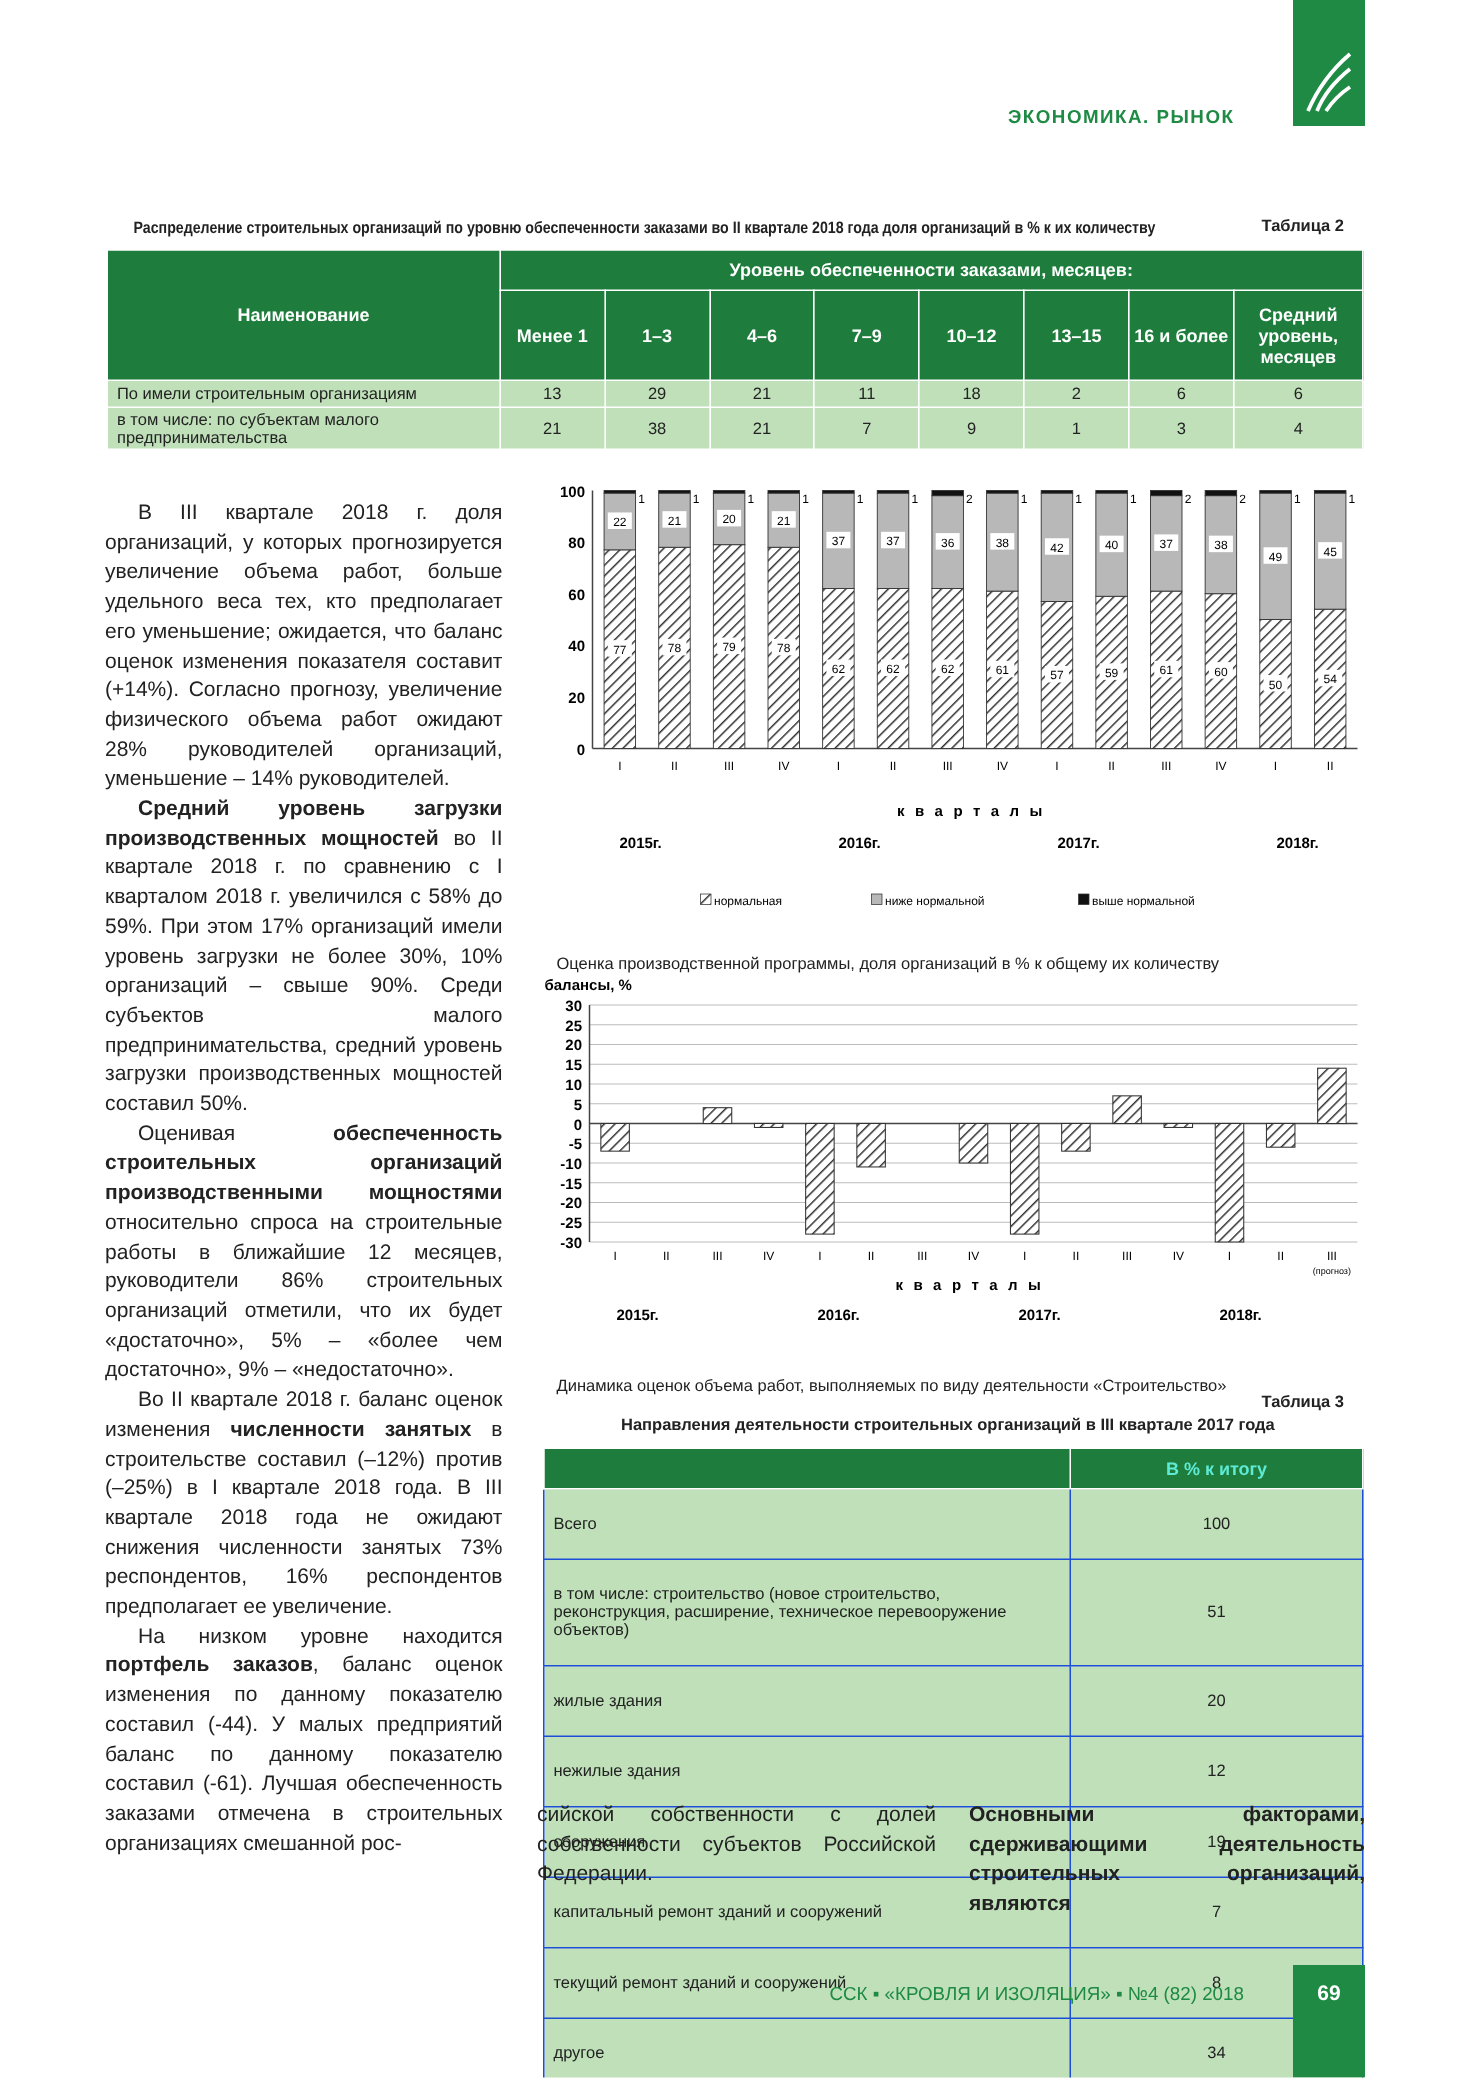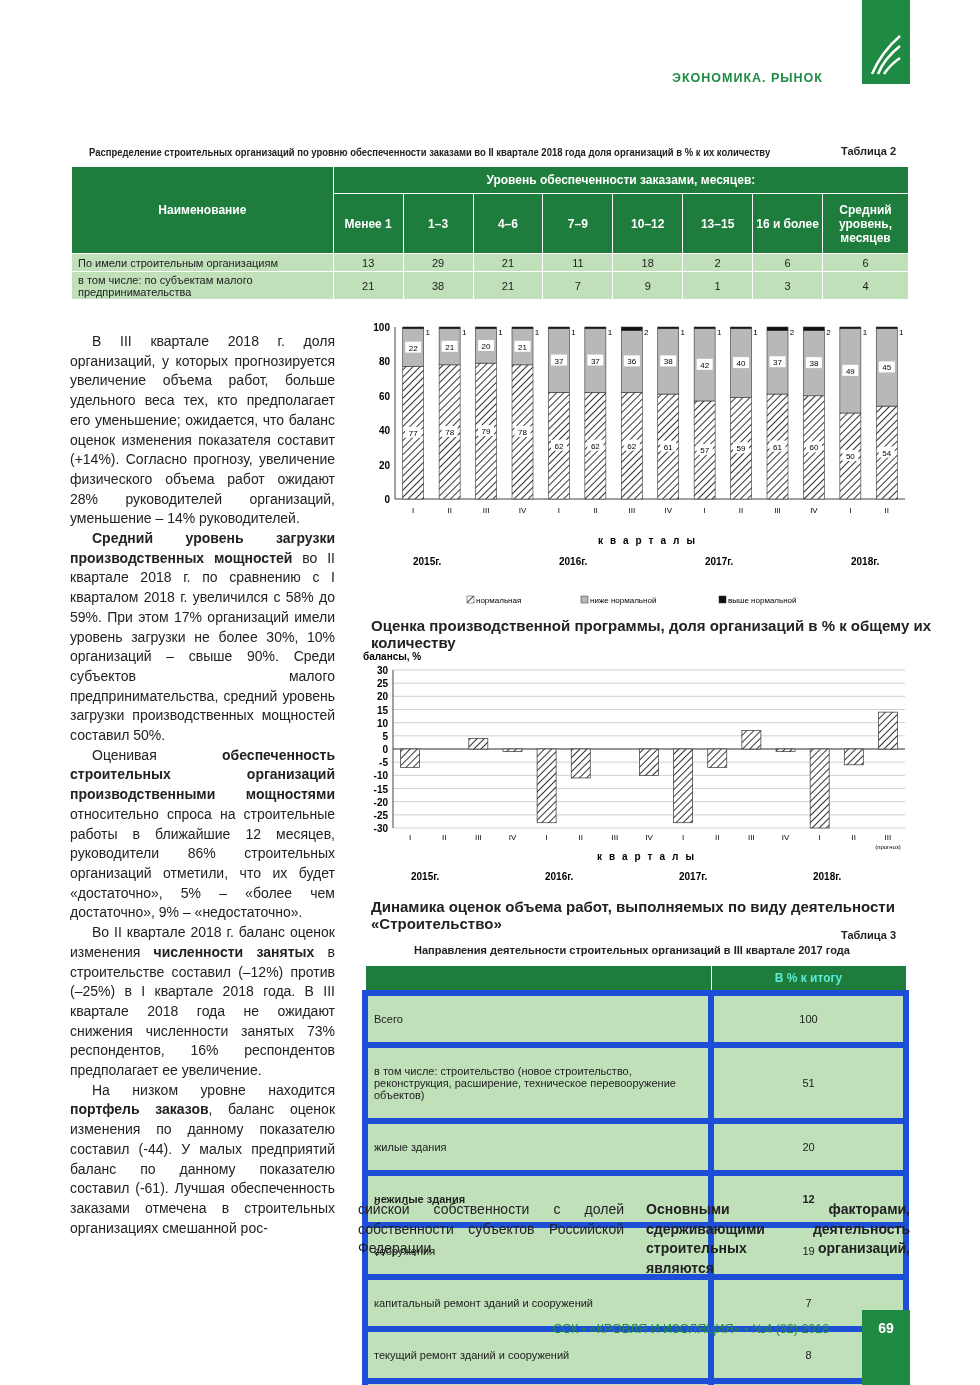--- a/index.html
+++ b/index.html
@@ -16,25 +16,25 @@
   #table2 th { background: #1e7d3c; color: #fff; font-size: 12px; font-weight: bold; border: 1px solid #fff; padding: 2px; }
   #table2 td { background: #bfe0b9; font-size: 11px; border: 1px solid #fff; padding: 1px 6px; text-align: center; color: #222; }
   #table2 td.name { text-align: left; }
 
   .col { position: absolute; font-size: 14px; line-height: 19.7px; text-align: justify; color: #222; }
   .col p { text-indent: 22px; }
   .col b { font-weight: bold; }
 
   #chart1 { position: absolute; left: 355px; top: 318px; }
   #chart2 { position: absolute; left: 355px; top: 648px; }
-  .chart-caption { position: absolute; font-size: 15px; font-weight: bold; }
+  .chart-caption { position: absolute; font-size: 11px; font-weight: normal; margin-top: 20px; }
 
   #table3 { position: absolute; left: 362px; top: 965px; width: 547px; }
   #table3 th { background: #1e7d3c; color: #5eead4; font-size: 12px; font-weight: bold; border: 1px solid #fff; padding: 5px; }
-  #table3 td { background: #bfe0b9; font-size: 11px; border: 6px solid #1d4ed8; padding: 17px 6px; color: #222; }
+  #table3 td { background: #bfe0b9; font-size: 11px; border: 1px solid #1d4ed8; padding: 17px 6px; color: #222; }
   #table3 td.val { text-align: center; width: 195px; }
 
   #footer-text { position: absolute; left: 553px; top: 1322px; font-size: 12.5px; color: #1e8a44; }
   #page-num { position: absolute; left: 862px; top: 1310px; width: 48px; height: 75px; background: #1e8a44; color: #fff; font-weight: bold; font-size: 14px; text-align: center; padding-top: 10px; }
 </style>
 </head>
 <body>
 
 <div id="brand-tab">
   <svg width="36" height="48" viewBox="0 0 36 48">
@@ -337,21 +337,21 @@
         <td class="val">100</td>
       </tr>
   <tr style="height:42px;">
         <td>в том числе: строительство (новое строительство, реконструкция, расширение, техническое перевооружение объектов)</td>
         <td class="val">51</td>
       </tr>
   <tr style="height:18px;margin-left:28px;">
         <td>жилые здания</td>
         <td class="val">20</td>
       </tr>
-  <tr style="height:18px;font-weight:bold;">
+  <tr style="height:18px;">
         <td>нежилые здания</td>
         <td class="val">12</td>
       </tr>
   <tr style="height:18px;">
         <td>сооружения</td>
         <td class="val">19</td>
       </tr>
   <tr style="height:18px;">
         <td>капитальный ремонт зданий и сооружений</td>
         <td class="val">7</td>

